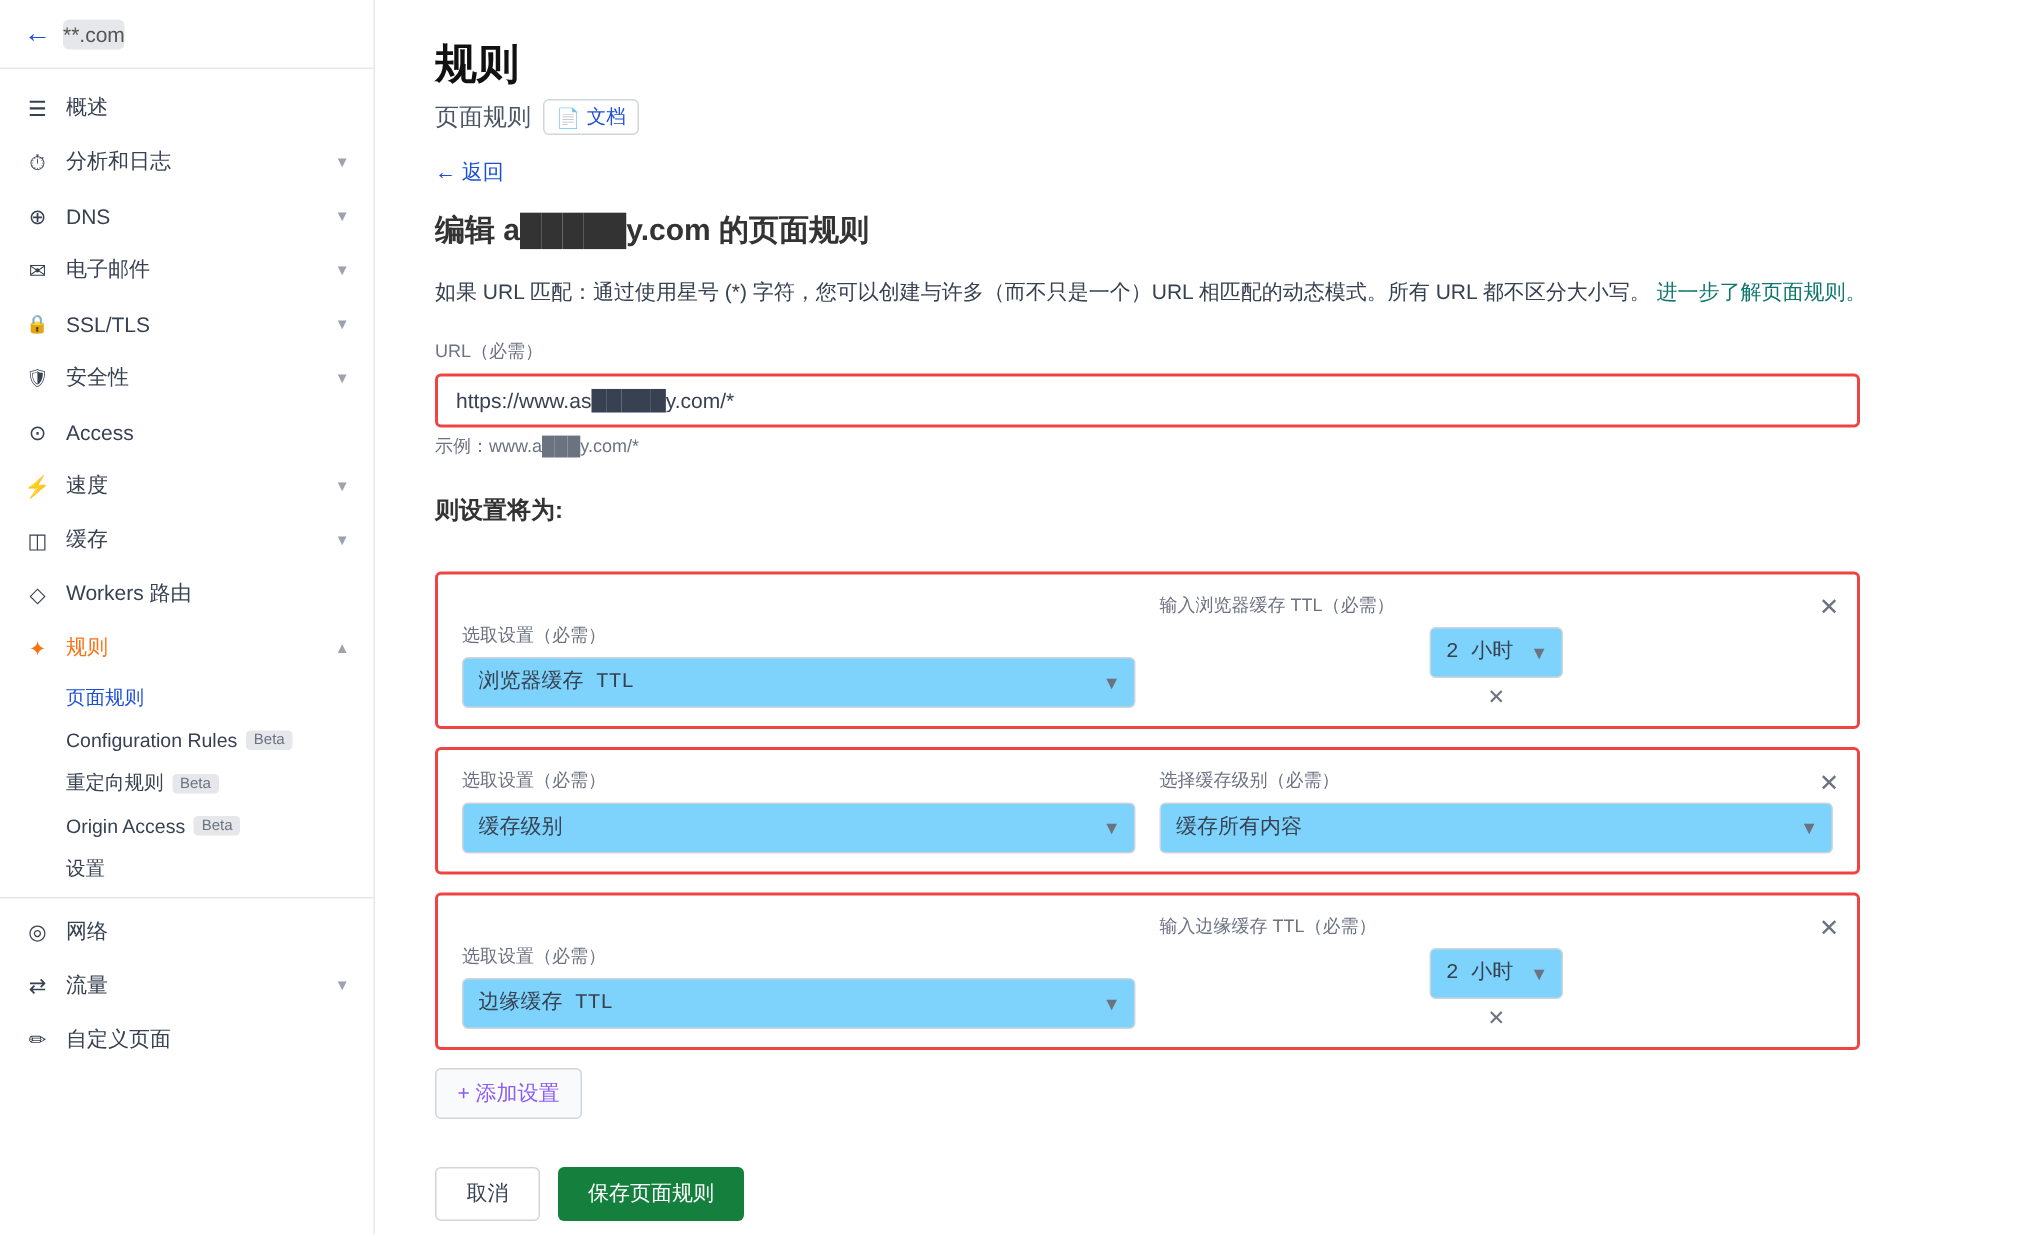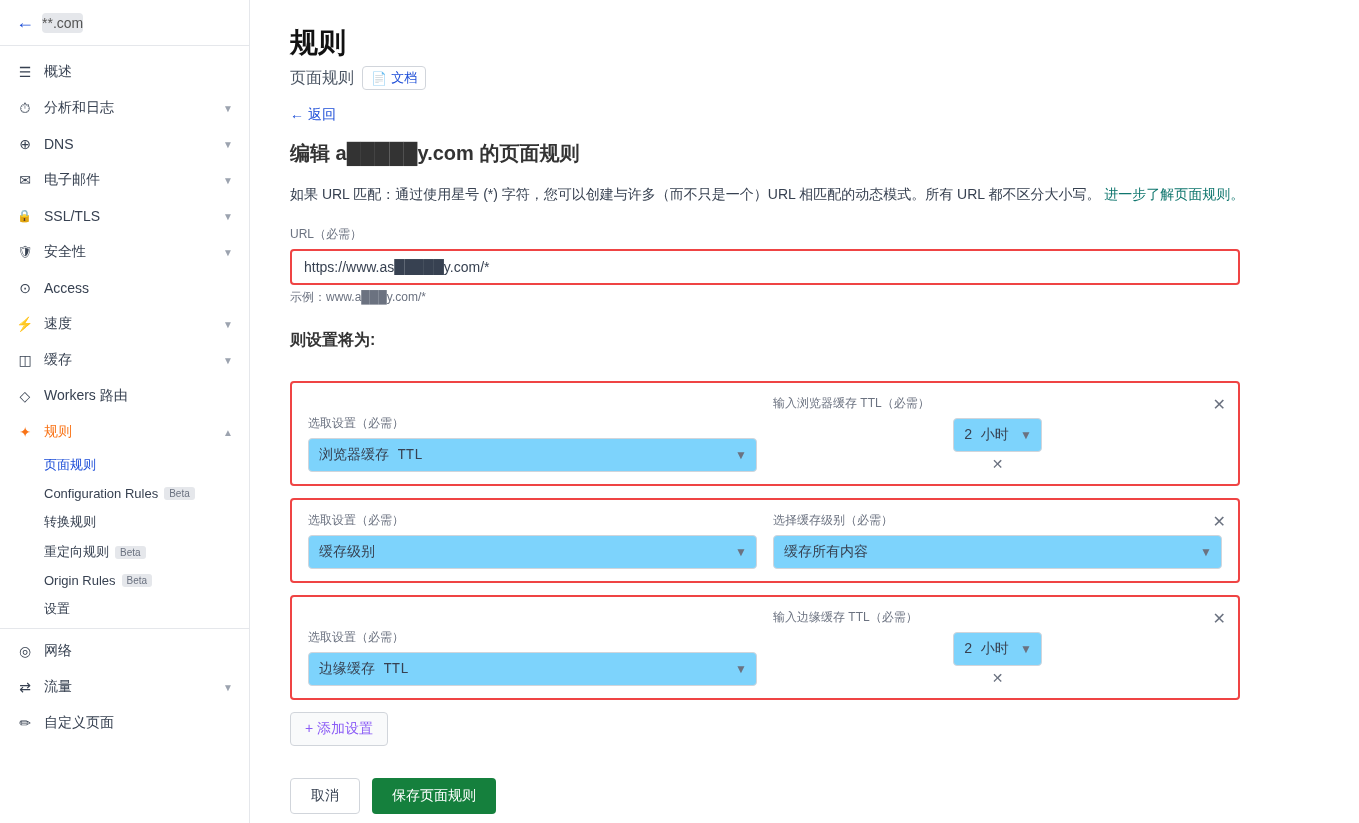--- a/index.html
+++ b/index.html
@@ -135,28 +135,25 @@
     </div>
     <div class="nav-sub">
       <div class="nav-sub-item active">
         <span>页面规则</span>
       </div>
       <div class="nav-sub-item">
         <span>Configuration Rules</span>
         <span class="badge">Beta</span>
       </div>
       <div class="nav-sub-item">
-        <span>转换规则</span>
-      </div>
-      <div class="nav-sub-item">
         <span>重定向规则</span>
         <span class="badge">Beta</span>
       </div>
       <div class="nav-sub-item">
-        <span>Origin Rules</span>
+        <span>Origin Access</span>
         <span class="badge">Beta</span>
       </div>
       <div class="nav-sub-item">
         <span>设置</span>
       </div>
     </div>
     <hr class="divider">
     <div class="nav-item">
       <span class="nav-icon icon-network"></span>
       <span class="nav-label">网络</span>

